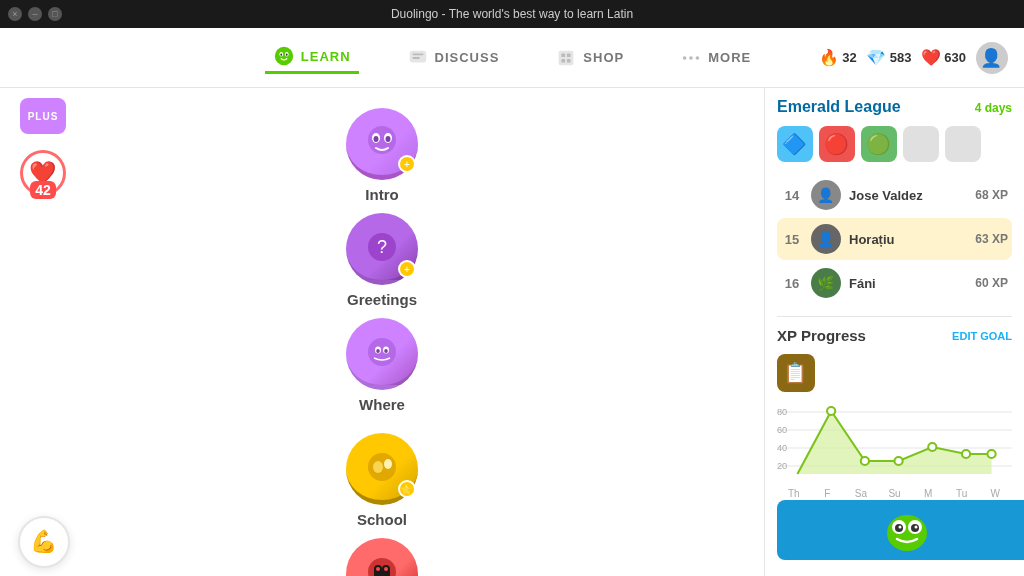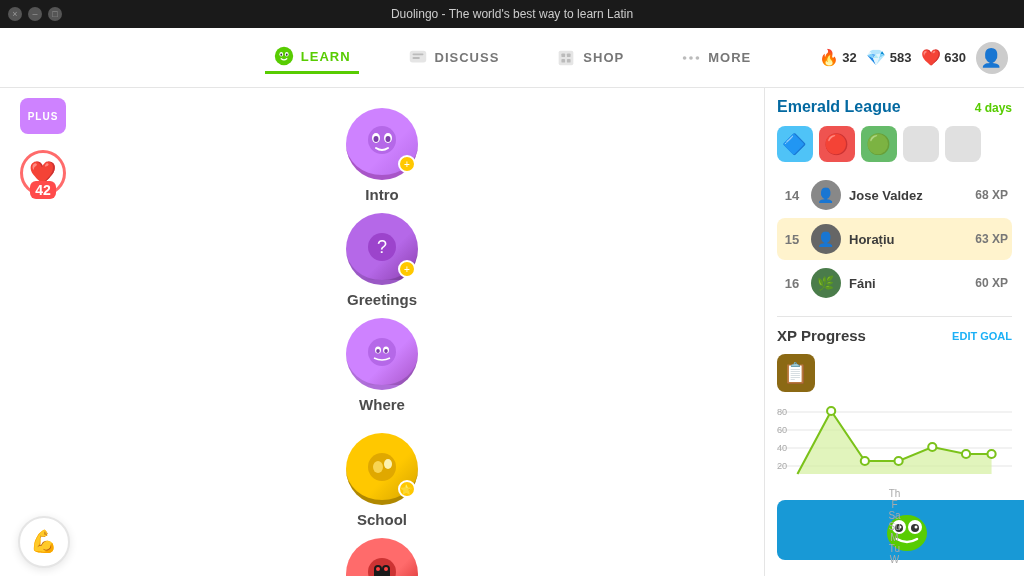--- a/index.html
+++ b/index.html
@@ -363,21 +363,20 @@
 
     
     .xp-chart {
       position: relative;
       height: 90px;
     }
     .chart-labels {
       display: flex;
       justify-content: center;
       margin-top: 2px;
-      flex-direction: column;
     }
     .chart-label {
       font-size: 10px;
       color: #aaa;
       text-align: center;
       flex: 1;
     }
 
     
     #duo-banner {

